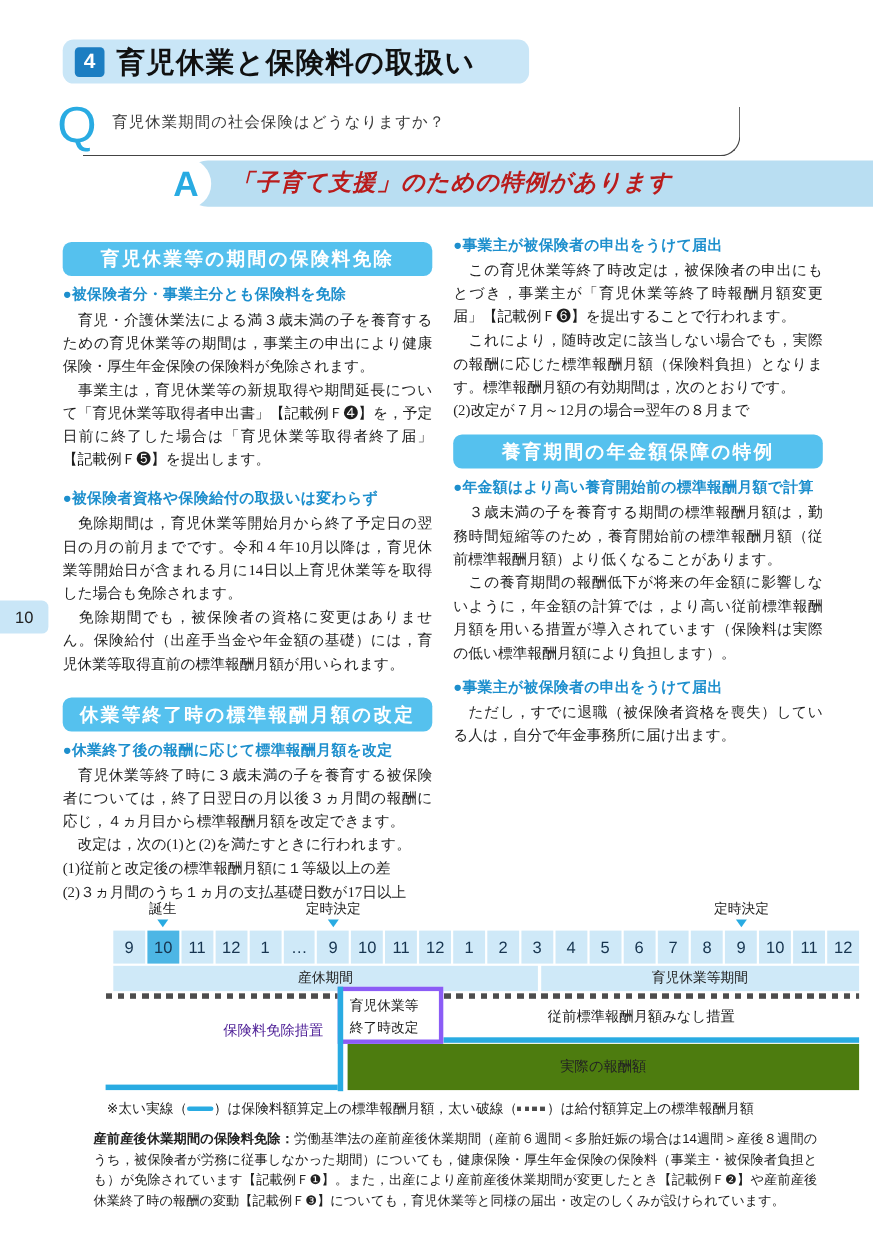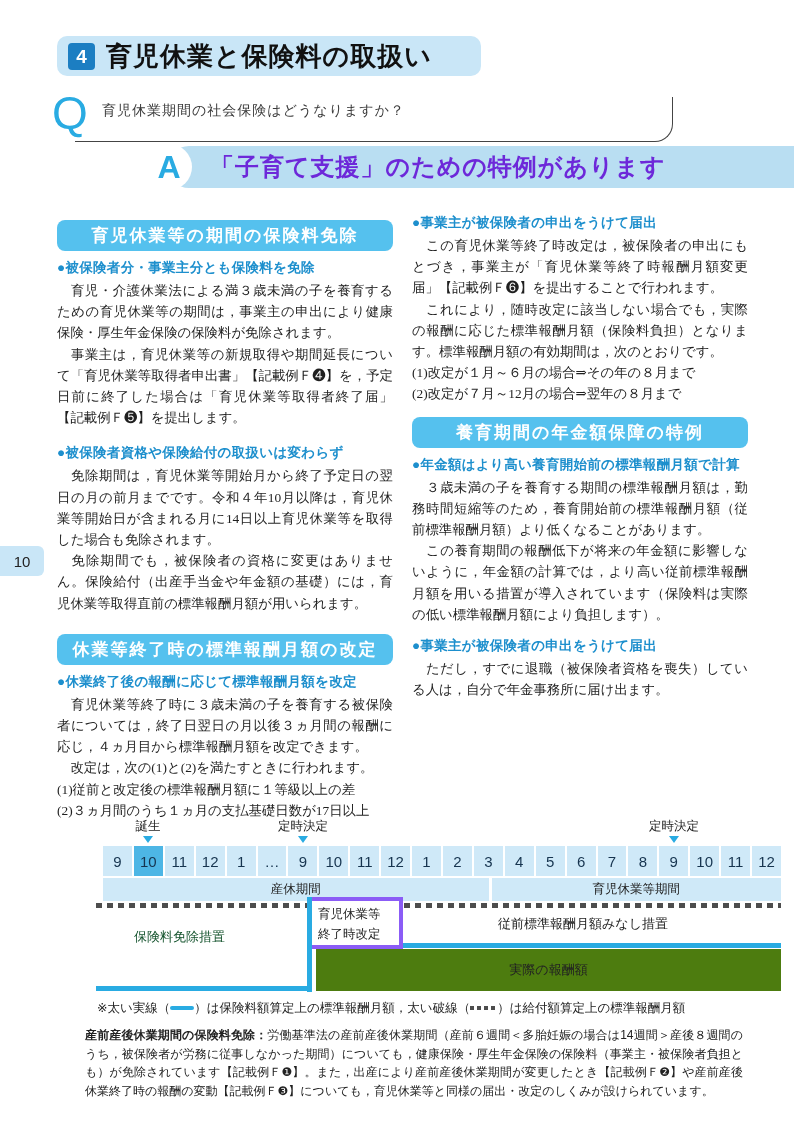--- a/index.html
+++ b/index.html
@@ -22,30 +22,30 @@
     letter-spacing:1px; }
   .q-bubble { position:absolute; left:75px; top:97px; width:597px; height:44px;
     border-right:1.6px solid #444; border-bottom:1.6px solid #444;
     border-bottom-right-radius:18px; }
   .a-band { position:absolute; left:168px; top:146px; right:0; height:42px;
     background:#b9def2; border-radius:21px 0 0 21px; }
   .a-circle { position:absolute; left:146px; top:144px; width:46px; height:46px;
     background:#fff; border-radius:50%; display:flex; align-items:center; justify-content:center;
     font-size:32px; font-weight:bold; color:#29abe2; z-index:2; }
   .a-text { position:absolute; left:210px; top:146px; height:42px; line-height:42px;
-    font-size:24px; font-weight:bold; color:#6d28d9; letter-spacing:1px; }
+    font-size:21px; font-weight:bold; color:#b91c1c; letter-spacing:1px;font-style:italic; }
   
   .col { position:absolute; width:336px; font-size:13.4px; }
   .col-left  { left:57px;  top:220px; }
   .col-right { left:412px; top:214px; }
   .sec-title { height:31px; line-height:31px; background:#55c1ee; border-radius:8px;
     color:#fff; font-size:17px; font-weight:bold; text-align:center; letter-spacing:2px;
     margin-bottom:8px; }
   .bullet { color:#1d8fcd; font-weight:bold; font-size:13.5px; margin:0 0 3px 0;
-    letter-spacing:.3px; }
+    letter-spacing:.3px;font-family:Liberation Mono, monospace; }
   .para { font-family:"Liberation Serif","DejaVu Serif",serif; font-size:13.4px;
     line-height:21.2px; text-align:justify; margin:0; }
   .gap-s { height:12px; } .gap-m { height:16px; } .gap-l { height:20px; }
   
   .page-badge { position:absolute; left:0; top:546px; width:44px; height:30px;
     background:#c9e6f7; border-radius:0 6px 6px 0; display:flex; align-items:center;
     justify-content:center; font-size:15px; color:#222; }
   
   .diagram { position:absolute; left:0; top:816px; width:794px; height:206px;margin-left:39px; }
   .marker { position:absolute; width:80px; text-align:center; font-size:12.5px; color:#222; }
@@ -66,22 +66,22 @@
     padding:3px 0 0 7px; font-size:12.5px; line-height:1.6; color:#222; }
   .v-line { position:absolute; left:268px; top:81px; width:5px; height:95px;
     background:#29abe2; z-index:3; }
   .h-line-right { position:absolute; left:364px; top:127px; width:378px; height:5px;
     background:#29abe2; }
   .actual-area { position:absolute; left:277px; top:133px; width:465px; height:42px;
     background:#4d7c0f; display:flex; align-items:center; justify-content:center;
     font-size:13px; color:#222; }
   .h-line-left { position:absolute; left:57px; top:170px; width:211px; height:5px;
     background:#29abe2; }
-  .exempt-label { position:absolute; left:95px; top:112px; width:160px; text-align:left;
-    font-size:13px; color:#14532d; }
+  .exempt-label { position:absolute; left:95px; top:112px; width:160px; text-align:right;
+    font-size:13px; color:#4c1d95; }
   .minashi-label { position:absolute; left:374px; top:99px; width:340px; text-align:center;
     font-size:13px; color:#222; }
   .note-line { position:absolute; left:58px; top:184px; font-size:12.5px; color:#222; }
   .sw-solid { display:inline-block; width:24px; height:4.5px; background:#29abe2;
     border-radius:2px; vertical-align:2px; }
   .sw-dash { display:inline-block; width:27px; height:4.5px; vertical-align:2px;
     background:repeating-linear-gradient(90deg,#4d4d4d 0 4px,transparent 4px 7px); }
   
   .footnote { position:absolute; left:85px; top:1026px; width:658px; font-size:12px;
     line-height:18.6px; text-align:justify; color:#222; }
@@ -121,21 +121,20 @@
     <p class="para">　育児休業等終了時に３歳未満の子を養育する被保険者については，終了日翌日の月以後３ヵ月間の報酬に応じ，４ヵ月目から標準報酬月額を改定できます。</p>
     <p class="para">　改定は，次の(1)と(2)を満たすときに行われます。</p>
     <p class="para">(1)従前と改定後の標準報酬月額に１等級以上の差</p>
     <p class="para">(2)３ヵ月間のうち１ヵ月の支払基礎日数が17日以上</p>
   </div>
 
   <div class="col col-right">
     <div class="bullet">●事業主が被保険者の申出をうけて届出</div>
     <p class="para">　この育児休業等終了時改定は，被保険者の申出にもとづき，事業主が「育児休業等終了時報酬月額変更届」【記載例Ｆ❻】を提出することで行われます。</p>
     <p class="para">　これにより，随時改定に該当しない場合でも，実際の報酬に応じた標準報酬月額（保険料負担）となります。標準報酬月額の有効期間は，次のとおりです。</p>
-    <p class="para">(1)改定が１月～６月の場合⇒その年の８月まで</p>
     <p class="para">(2)改定が７月～12月の場合⇒翌年の８月まで</p>
     <div class="gap-s"></div>
     <div class="sec-title">養育期間の年金額保障の特例</div>
     <div class="bullet">●年金額はより高い養育開始前の標準報酬月額で計算</div>
     <p class="para">　３歳未満の子を養育する期間の標準報酬月額は，勤務時間短縮等のため，養育開始前の標準報酬月額（従前標準報酬月額）より低くなることがあります。</p>
     <p class="para">　この養育期間の報酬低下が将来の年金額に影響しないように，年金額の計算では，より高い従前標準報酬月額を用いる措置が導入されています（保険料は実際の低い標準報酬月額により負担します）。</p>
     <div class="gap-s"></div>
     <div class="bullet">●事業主が被保険者の申出をうけて届出</div>
     <p class="para">　ただし，すでに退職（被保険者資格を喪失）している人は，自分で年金事務所に届け出ます。</p>
   </div>

